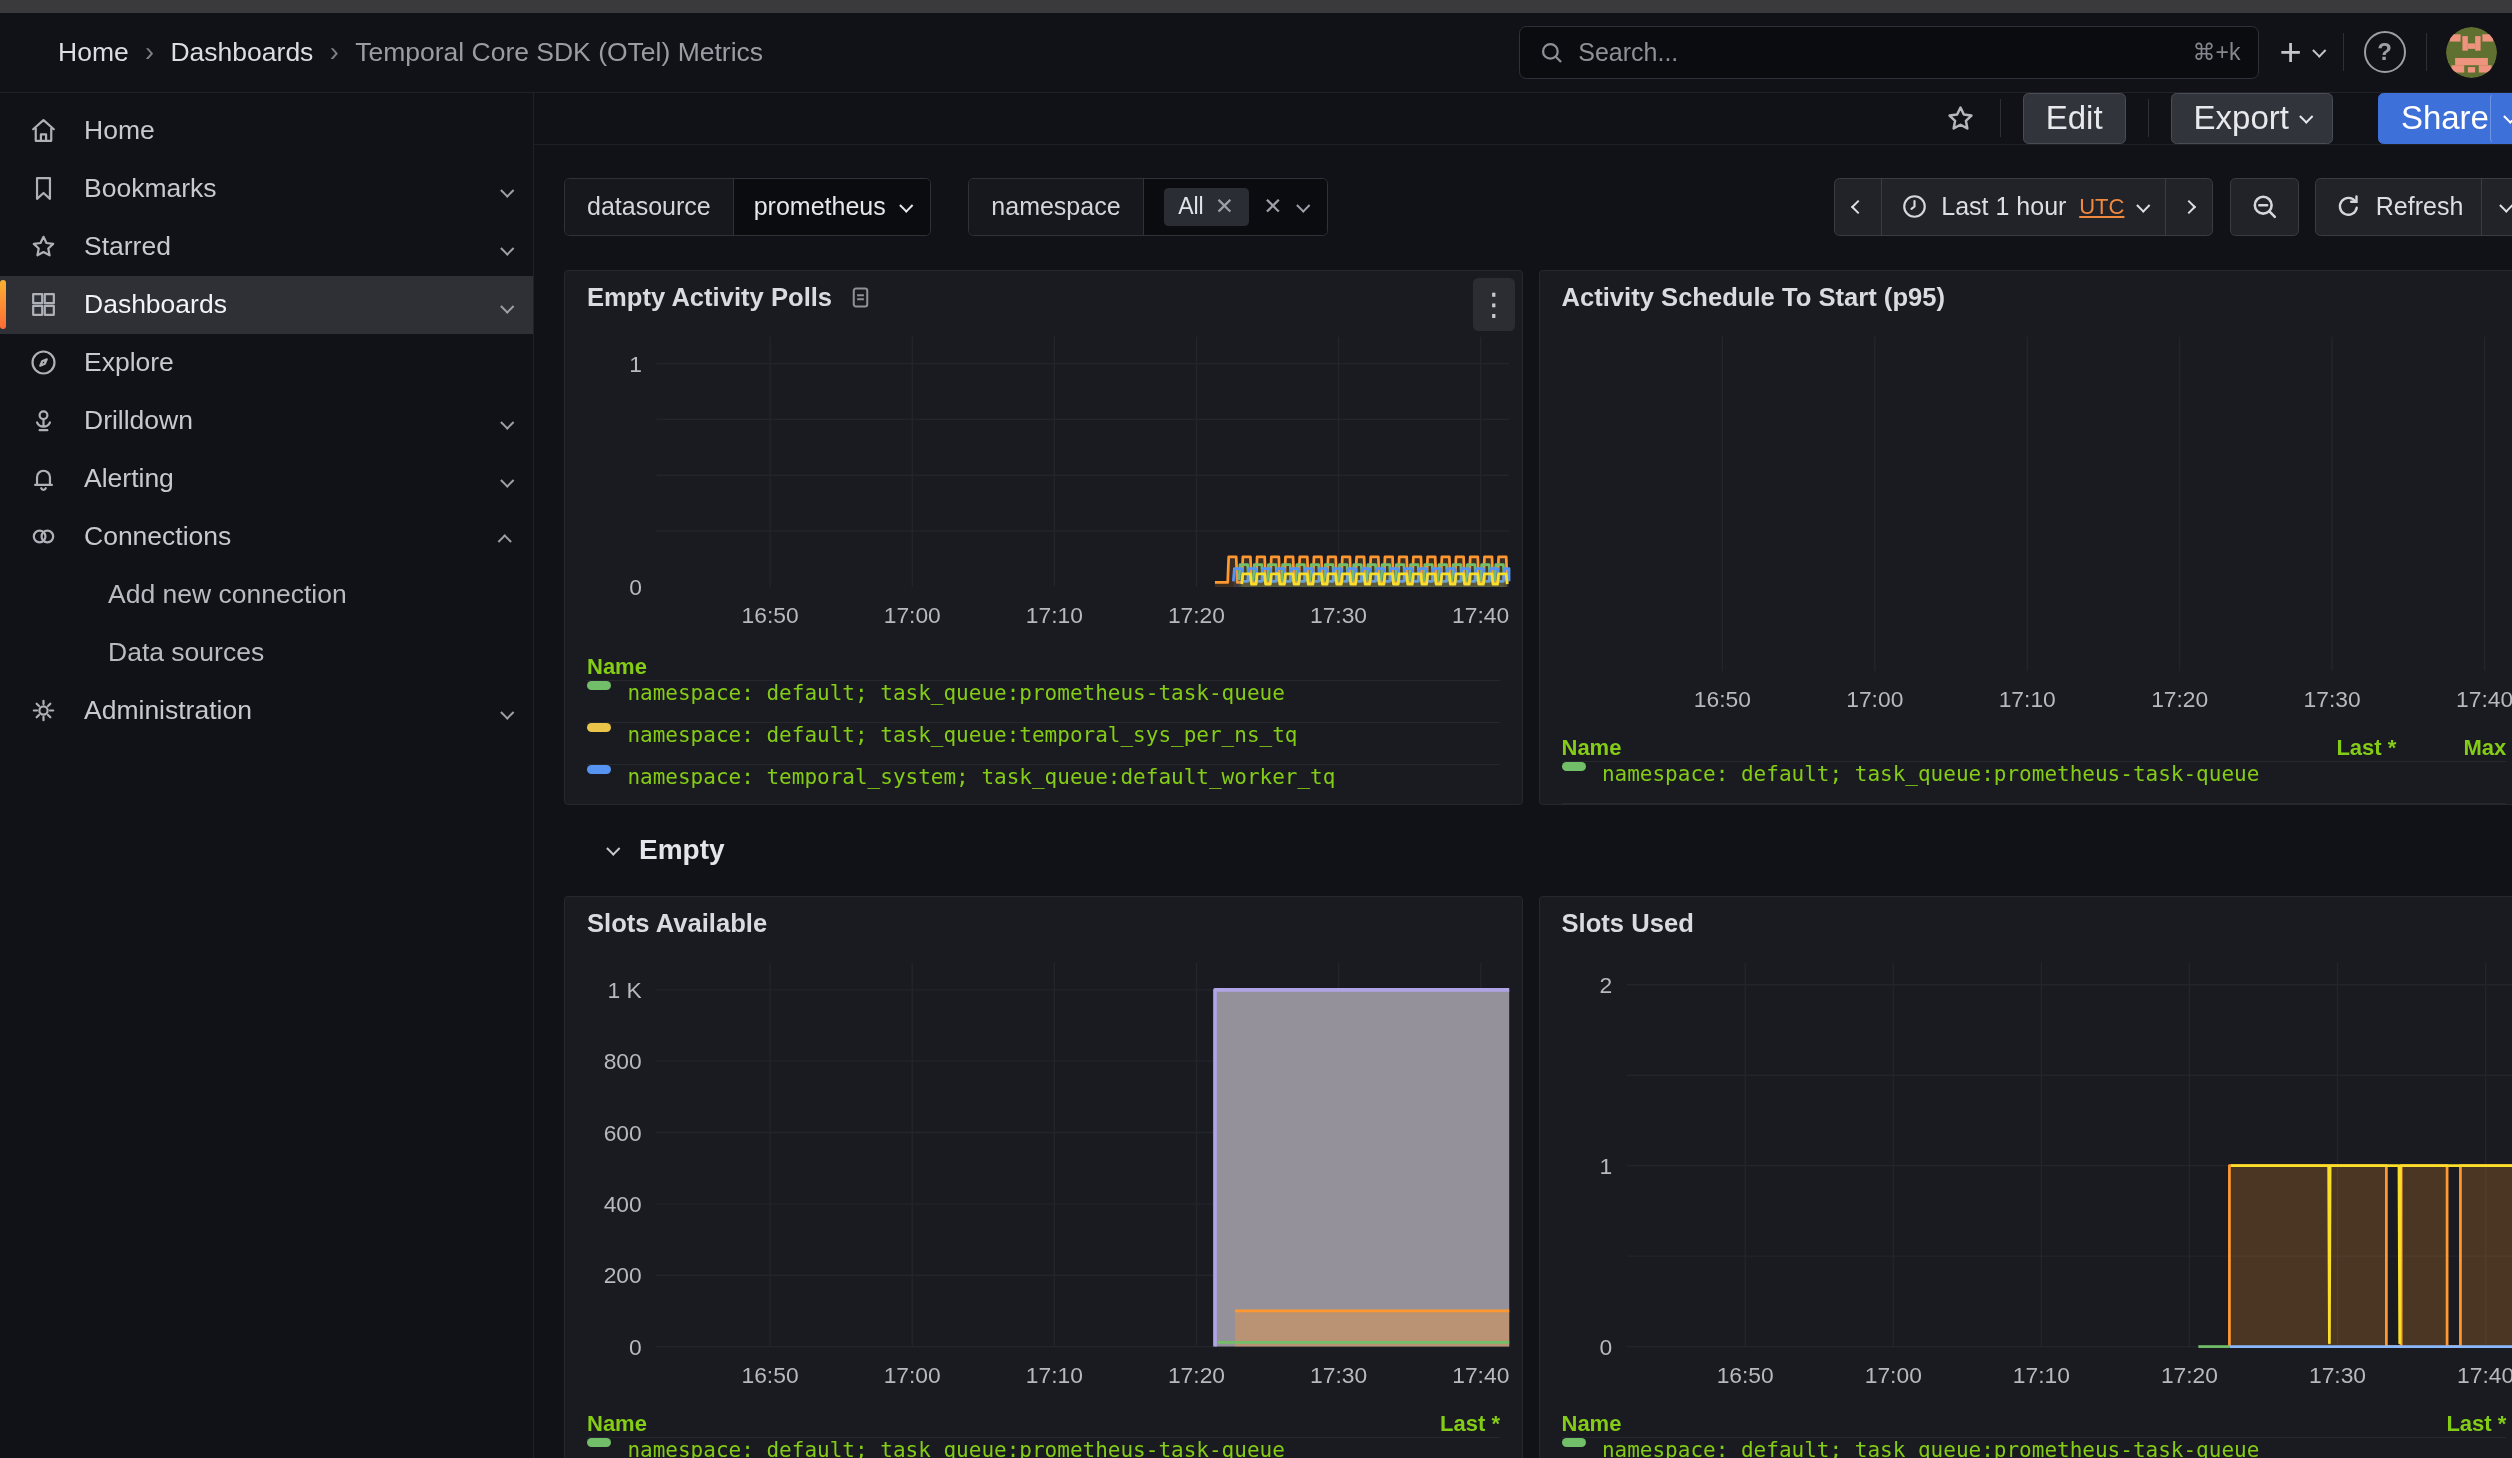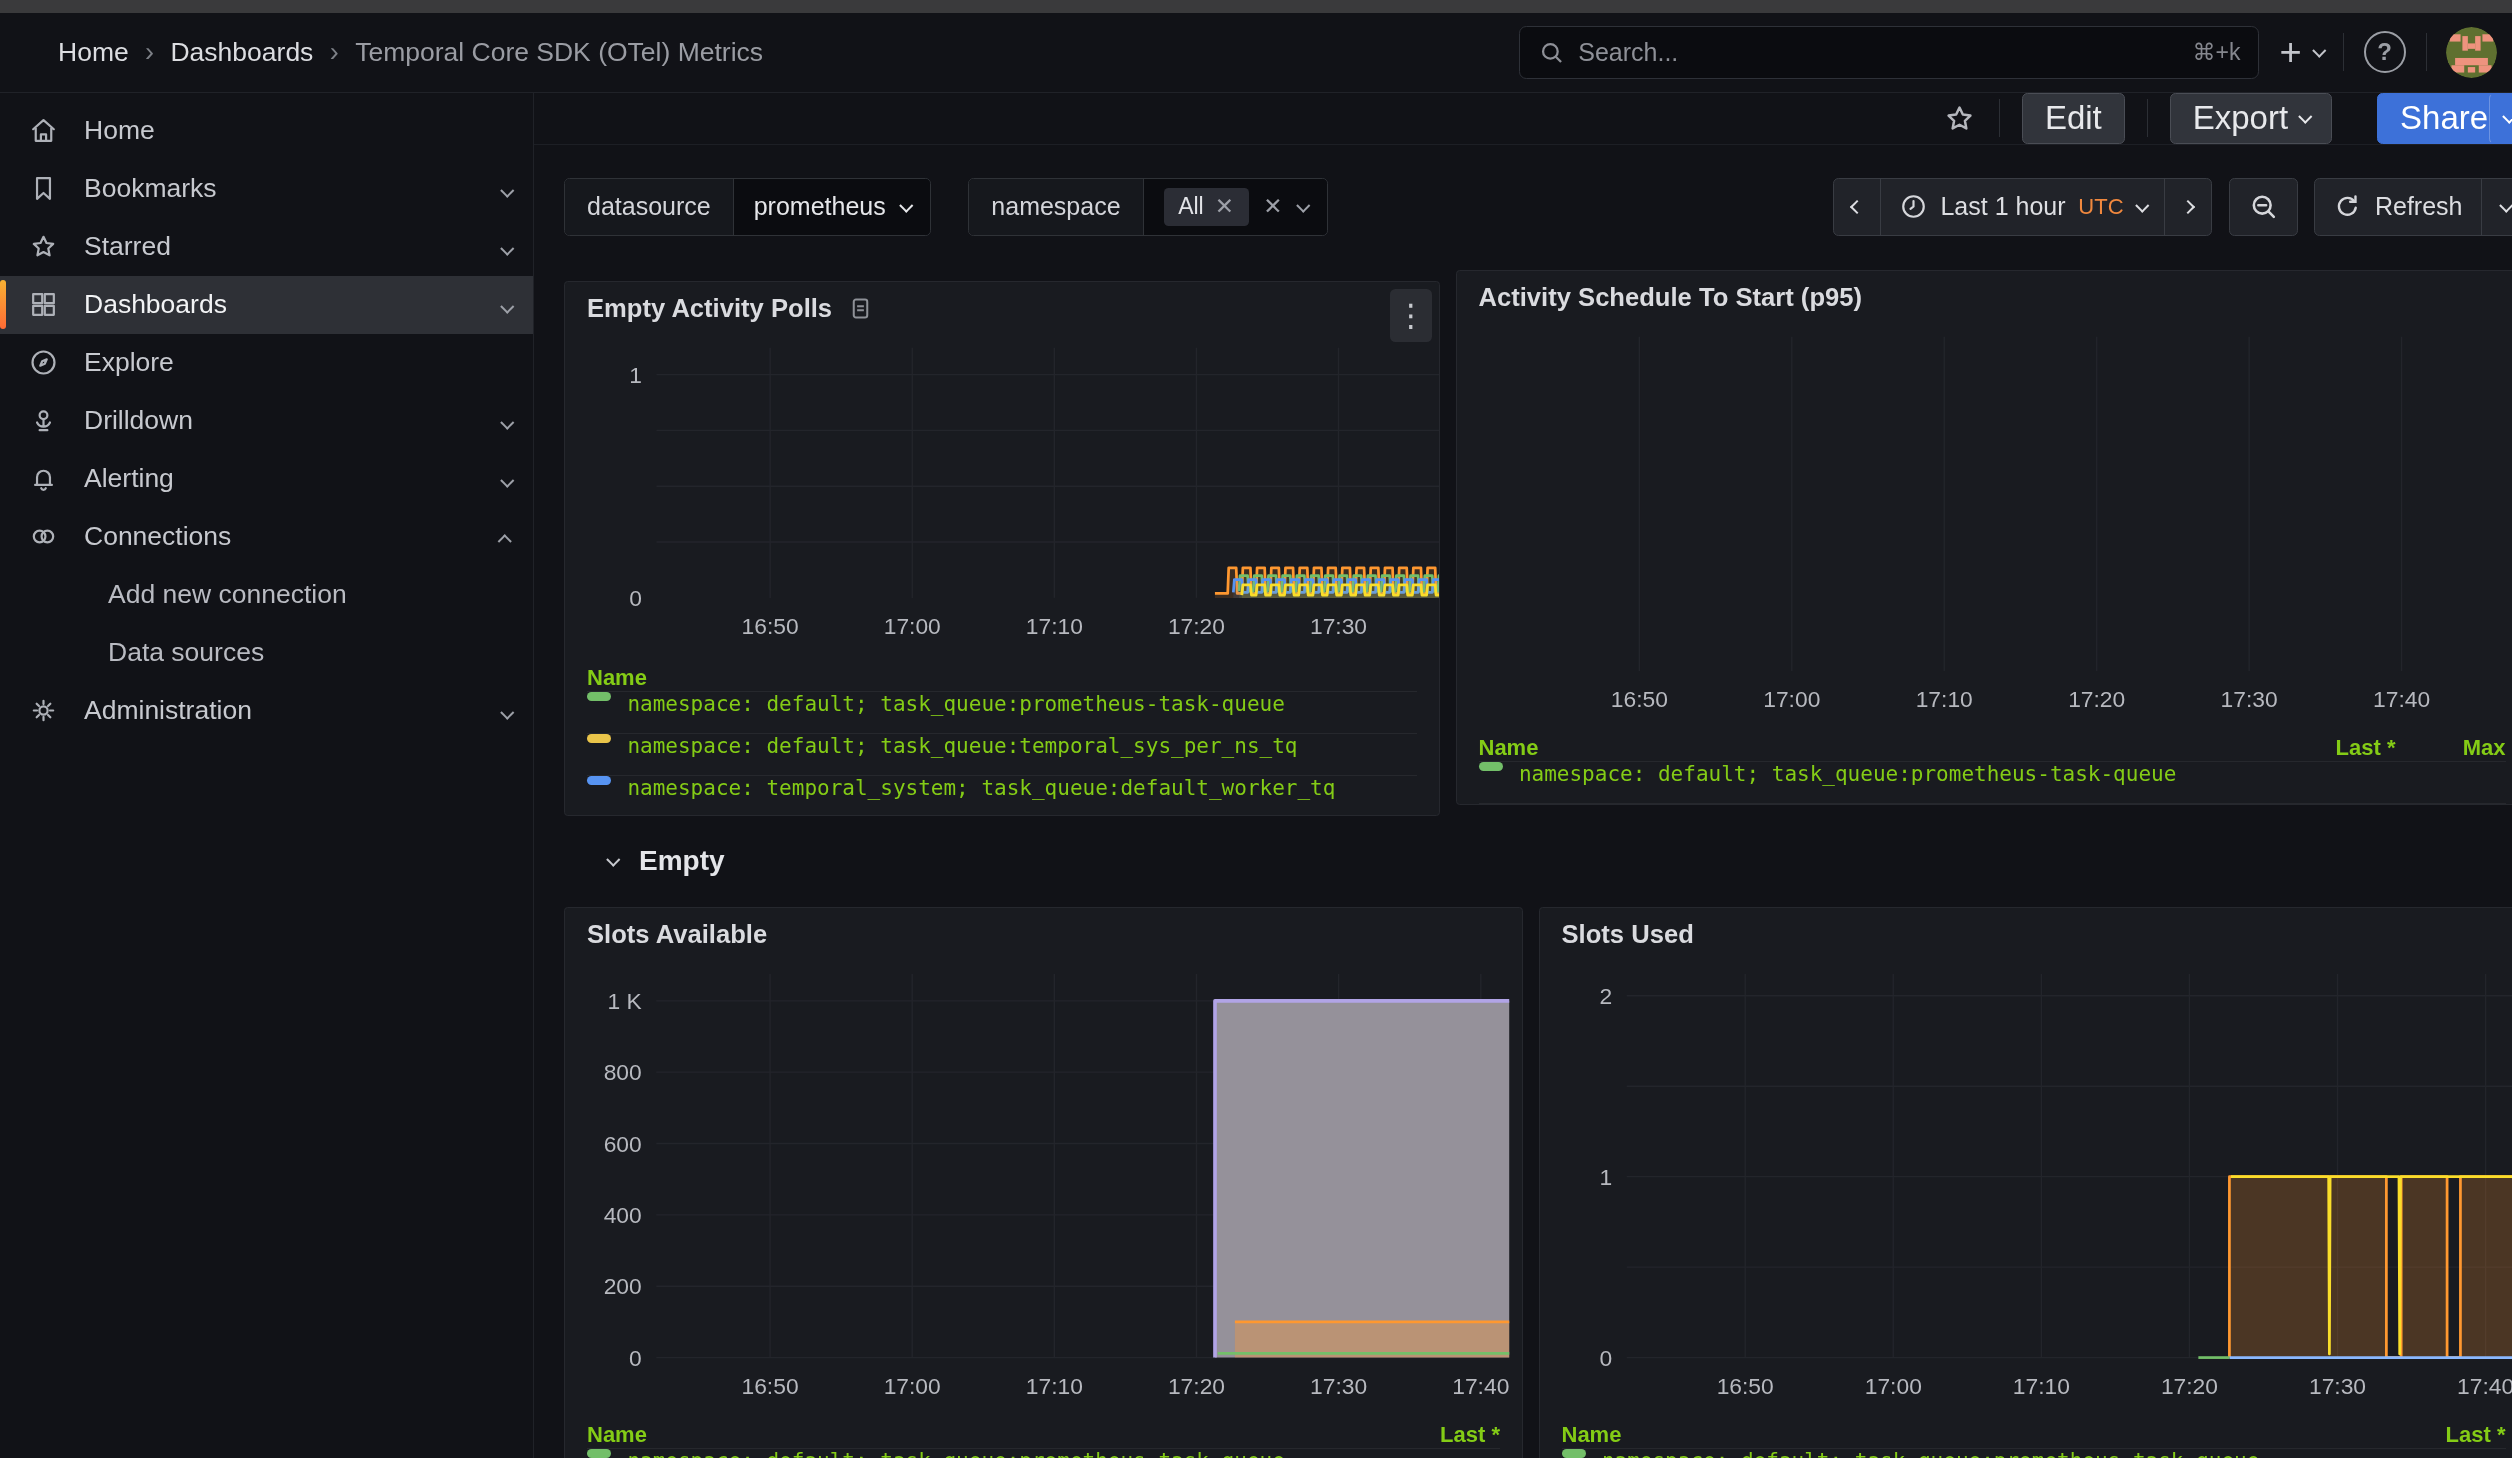--- a/index.html
+++ b/index.html
@@ -58,34 +58,34 @@
   .filters { display:flex; gap:37px; }
   .pill { display:flex; align-items:stretch; height:58px; border-radius:5.5px; overflow:hidden; border:0.9px solid #2f3237; }
   .pill .seg-label { display:flex; align-items:center; padding:0 22px; background:#16181d; font-size:25px; color:#d4d5da; border-right:0.9px solid #2f3237; }
   .pill .seg-value { display:flex; align-items:center; gap:14.6px; padding:0 20px; background:#0b0c10; font-size:25px; color:#e6e7ea; cursor:pointer; }
   .chip { display:flex; align-items:center; gap:11px; background:#2b2d35; border-radius:4.6px; height:38px; padding:0 14.6px; font-size:23px; color:#e2e3e7; cursor:pointer; }
   .chip .x, .muted-x { color:#9da0a8; font-size:23px; }
   .timebar { display:flex; gap:16.4px; }
   .seg-group { display:flex; height:58px; background:#212329; border:0.9px solid #393c43; border-radius:5.5px; overflow:hidden; }
   .seg { display:flex; align-items:center; gap:12.8px; padding:0 18px; font-size:25px; color:#dddee2; cursor:pointer; border-left:0.9px solid #393c43; }
   .seg:first-child { border-left:none; }
-  .tz { color:#f0883e; font-size:22px; font-weight:500; }
+  .tz { color:#f0883e; font-size:22px; font-weight:500;text-decoration:underline; }
   .chev { display:inline-block; width:10px; height:10px; border-right:2.7px solid currentColor; border-bottom:2.7px solid currentColor; }
   .chev.down { transform:rotate(45deg) translateY(-1.8px); }
   .chev.up { transform:rotate(-135deg) translateY(-1.8px); }
   .chev.left { transform:rotate(135deg); }
   .chev.right { transform:rotate(-45deg); }
 
   
   .dash { padding:0 11px 0 30px; }
   .row { display:flex; gap:15.5px; }
   .row1 { margin-top:34px; }
   .row2 { margin-top:18px; }
   .panel { background:#191b20; border:0.9px solid #26282e; border-radius:3.7px; overflow:hidden; position:relative; display:flex; flex-direction:column; }
-  .p-a { width:876px; height:535px;margin-top:11px; }
+  .p-a { width:959px; height:535px; }
   .p-b { flex:1; height:535px; }
   .p-c { width:959px; height:603px; }
   .p-d { flex:1; height:603px; }
   .panel-header { height:53px; flex:0 0 53px; display:flex; align-items:center; gap:14.6px; padding:0 22px; }
   .panel-title { font-size:25.6px; font-weight:600; color:#dadbdf; }
   .desc-icon { color:#8e9197; display:flex; }
   .kebab-btn { position:absolute; top:7.3px; right:7.3px; width:42px; height:53px; background:#2b2d33; border-radius:5.5px;
     display:flex; align-items:center; justify-content:center; color:#c7c9ce; font-size:31px; cursor:pointer; }
   .chart-wrap { width:100%; }
   .legend { padding:0 22px; font-size:22px; }

